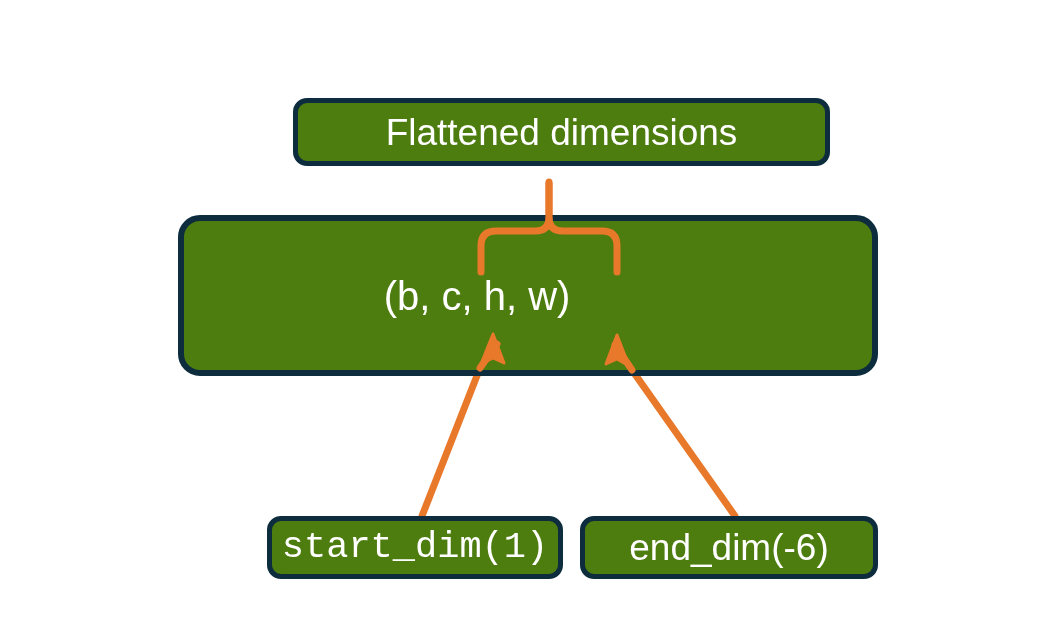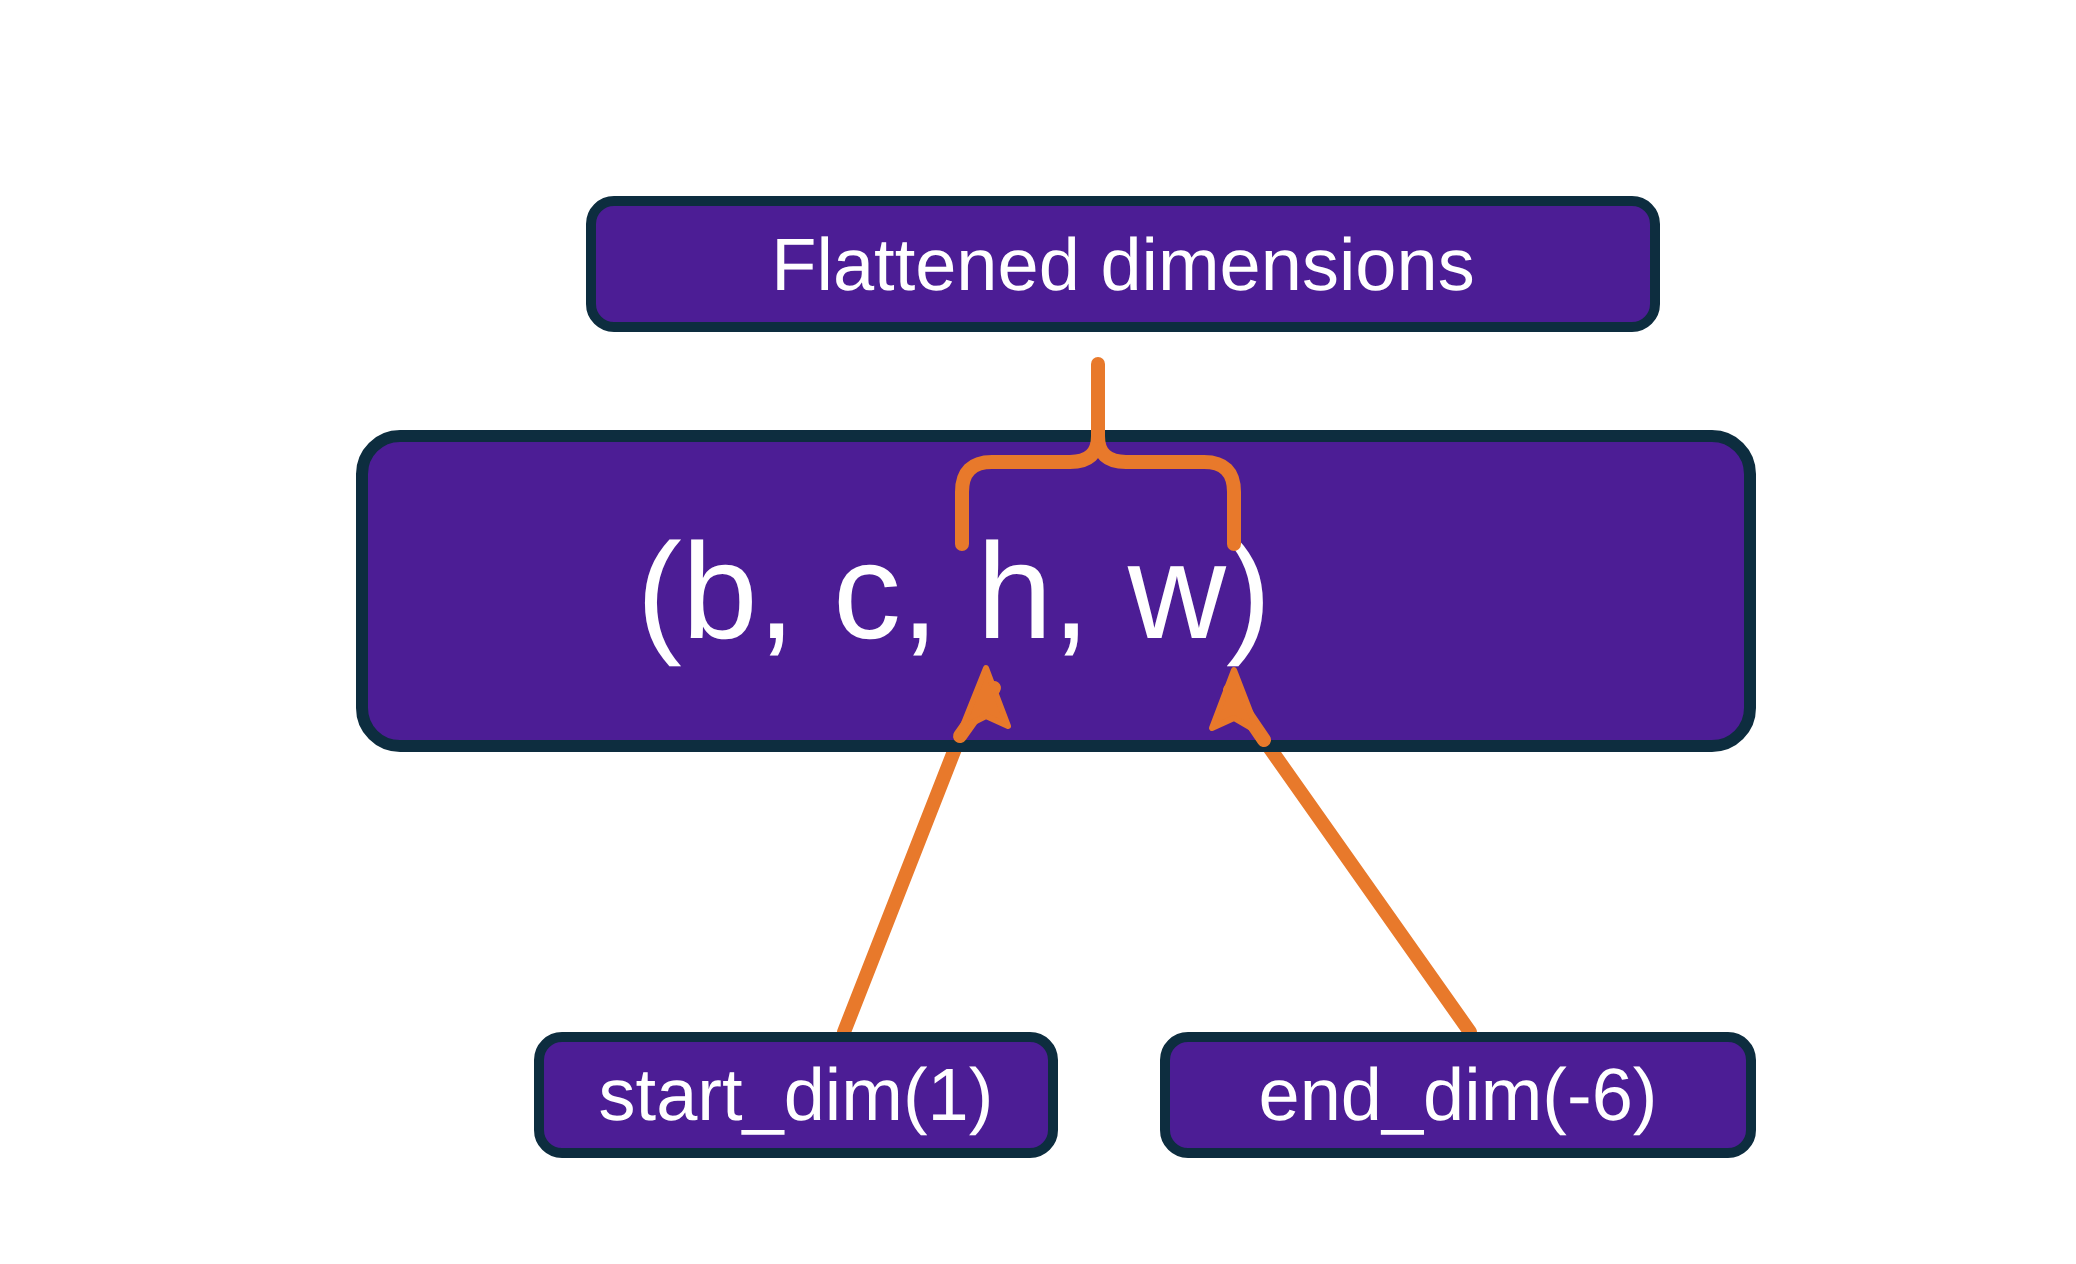--- a/index.html
+++ b/index.html
@@ -13,21 +13,21 @@
   #canvas {
     position: relative;
     width: 1038px;
     height: 632px;
     background: #ffffff;
     overflow: hidden;
   }
   .node-box {
     position: absolute;
     box-sizing: border-box;
-    background: #4c1d95;
+    background: #4d7c0f;
     border: 5px solid #0d2d3f;
     border-radius: 16px;
     display: flex;
     align-items: center;
     justify-content: center;
     color: #ffffff;
     font-family: "Liberation Sans", sans-serif;
     font-weight: 400;
     line-height: 1;
     white-space: nowrap;
@@ -41,35 +41,36 @@
     border-radius: 14px;
     font-size: 37px;
   }
   #box-shape {
     left: 178px;
     top: 215px;
     width: 700px;
     height: 161px;
     border-radius: 22px;
     border-width: 6px;
-    font-size: 68px;
+    font-size: 40px;
     align-items: center;
     justify-content: center;
   }
   #box-shape .shape-text {
     display: block;
     transform: translateX(-51px);
   }
   #box-start-dim {
     left: 267px;
     top: 516px;
-    width: 262px;
+    width: 296px;
     height: 63px;
     border-radius: 14px;
     font-size: 37px;
+    font-family: Liberation Mono, monospace;
   }
   #box-end-dim {
     left: 580px;
     top: 516px;
     width: 298px;
     height: 63px;
     border-radius: 14px;
     font-size: 37px;
   }
   #overlay-under {

